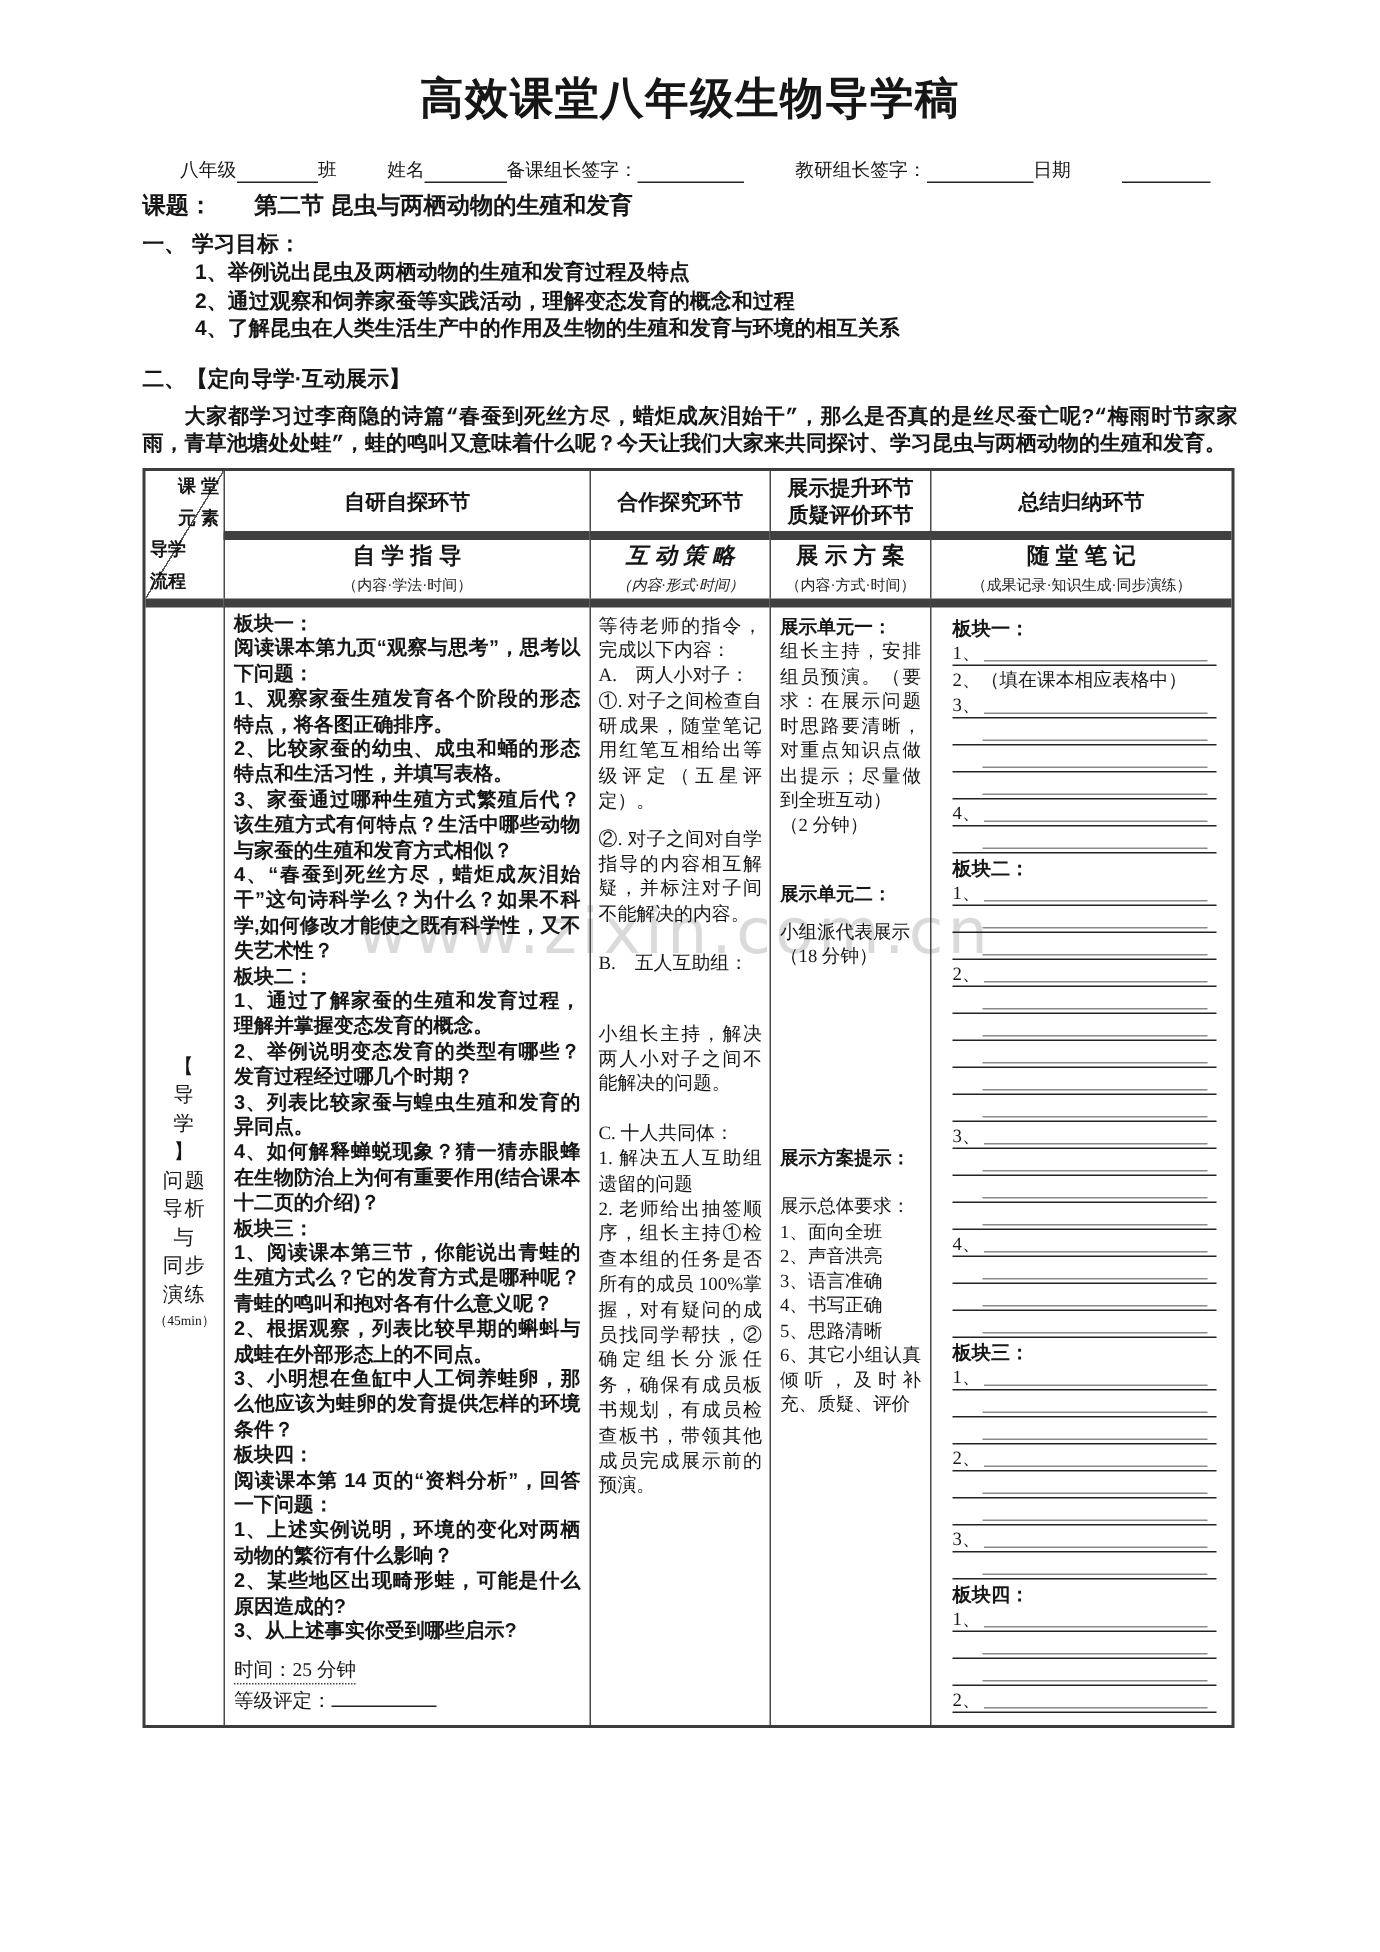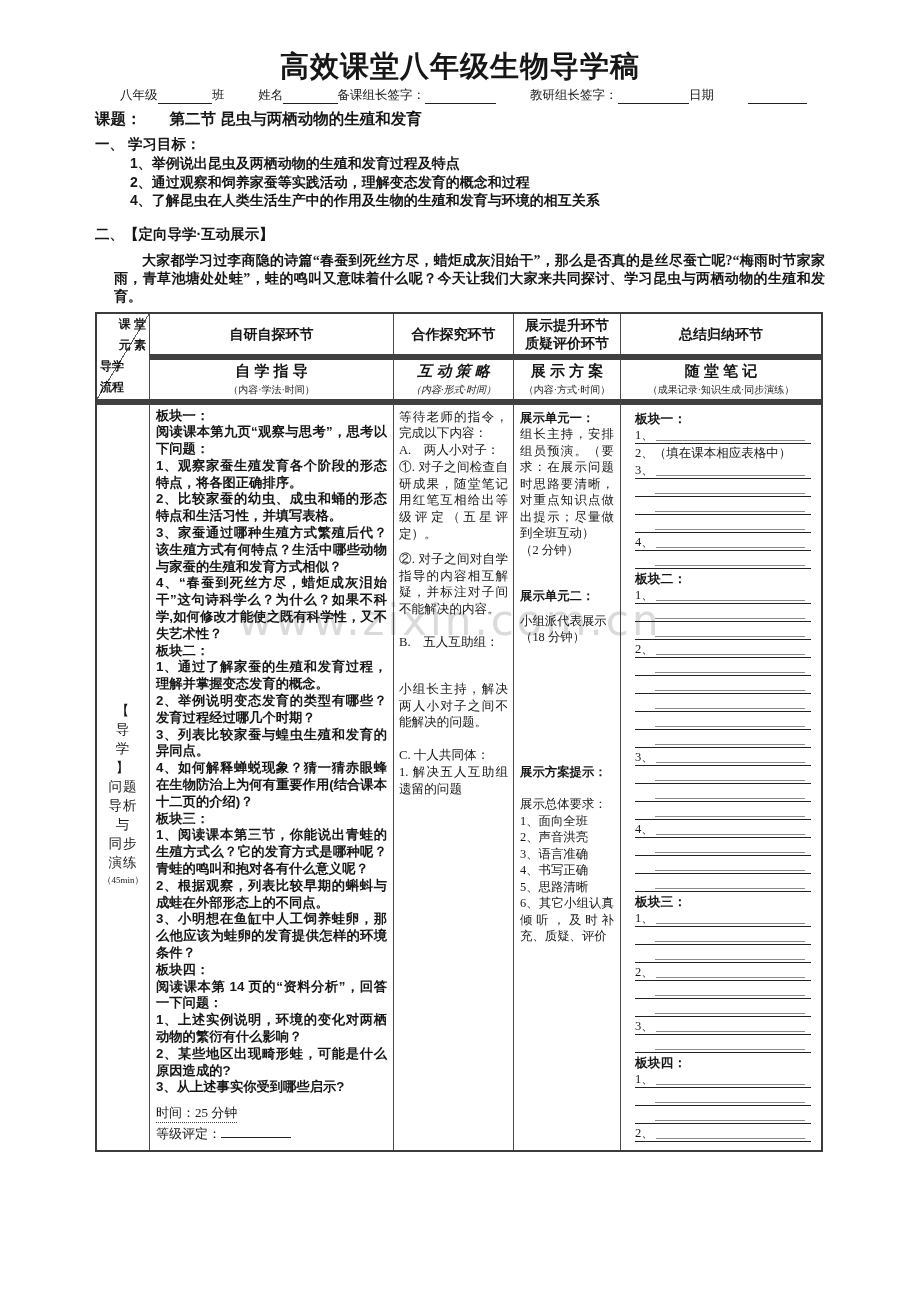--- a/index.html
+++ b/index.html
@@ -4,35 +4,35 @@
 <style>
   html,body{margin:0;padding:0;background:#fff;}
   .page{position:relative;width:920px;height:1301px;background:#fff;overflow:hidden;
         font-family:"Liberation Serif","DejaVu Serif",serif;color:#161616;}
   .content{position:relative;z-index:1;padding:50px 95px 0 95px;}
   .watermark{position:absolute;z-index:0;left:238px;top:596px;
              font-family:"DejaVu Sans",sans-serif;font-size:42px;letter-spacing:3px;
              color:#bdbdbd;opacity:.55;white-space:nowrap;}
   .doc-title{text-align:center;font-family:"Liberation Sans","DejaVu Sans",sans-serif;
              font-weight:bold;font-size:29px;line-height:32px;letter-spacing:1px;}
-  .info-line{display:flex;align-items:flex-end;font-size:12.5px;margin-top:5px;padding:0 18px 0 25px;}
+  .info-line{display:flex;align-items:flex-end;font-size:12.5px;margin-top:23px;padding:0 18px 0 25px;}
   .info-line .seg{white-space:nowrap;}
   .blank{display:inline-block;border-bottom:1px solid #222;height:13px;vertical-align:bottom;}
   .b55{width:55px;} .b70{width:72px;} .b60{width:60px;}
   .sp1{width:34px;display:inline-block;} .sp2{flex:1;}
   .topic-line{font-family:"Liberation Sans","DejaVu Sans",sans-serif;
               font-weight:bold;font-size:15.5px;margin-top:5px;}
   .topic-line .gap{display:inline-block;width:28px;}
   .obj-head,.sec2-head{font-family:"Liberation Sans","DejaVu Sans",sans-serif;font-weight:bold;
               font-size:14.5px;margin-top:5px;}
   .obj-item{font-family:"Liberation Sans","DejaVu Sans",sans-serif;font-weight:bold;
             font-size:14px;line-height:18.5px;margin-left:35px;}
   .sec2-head{margin-top:15px;}
-  .intro-para{font-family:Liberation Serif, serif;font-weight:bold;
-              font-size:14px;line-height:18px;margin-top:8px;text-indent:2em;text-align:justify;margin-left:19px;}
+  .intro-para{font-family:Liberation Mono, monospace;font-weight:bold;
+              font-size:14px;line-height:18px;margin-top:8px;text-indent:2em;text-align:justify;}
   
   .doc-table{margin-top:6px;display:grid;width:724px;
              grid-template-columns:52px 244px 120px 107px 201px;
              grid-template-rows:40px 45px 751px;
              border:2px solid #3c3c3c;box-sizing:content-box;background:transparent;}
   .cell{border-left:1px solid #4a4a4a;border-top:6px solid #404040;box-sizing:border-box;overflow:hidden;}
   .no-l{border-left:none;} .no-t{border-top:none;}
   .corner{grid-column:1;grid-row:1/3;position:relative;
           background:linear-gradient(to bottom right,transparent 49.5%,#555 49.5%,#555 50.6%,transparent 50.6%);
           font-family:"Liberation Sans","DejaVu Sans",sans-serif;font-weight:bold;font-size:12px;}
@@ -255,20 +255,21 @@
             <p class="gap-sm">②. 对子之间对自学指导的内容相互解疑，并标注对子间不能解决的内容。</p>
 
             <p class="gap-md">B.　五人互助组：</p>
 
             <p class="gap-lg">小组长主持，解决两人小对子之间不能解决的问题。</p>
 
             <p class="gap-md">C. 十人共同体：</p>
 
             <p>1. 解决五人互助组遗留的问题</p>
 
+            <p>2. 老师给出抽签顺序，组长主持①检查本组的任务是否所有的成员 100%掌握，对有疑问的成员找同学帮扶，②确定组长分派任务，确保有成员板书规划，有成员检查板书，带领其他成员完成展示前的预演。</p>
           </div>
       </div>
 
       <div class="cell zhanshi-cell" style="grid-column:4;grid-row:3;">
         <div>
 
             <p class="bold">展示单元一：</p>
 
             <p>组长主持，安排组员预演。（要求：在展示问题时思路要清晰，对重点知识点做出提示；尽量做到全班互动）</p>
 

